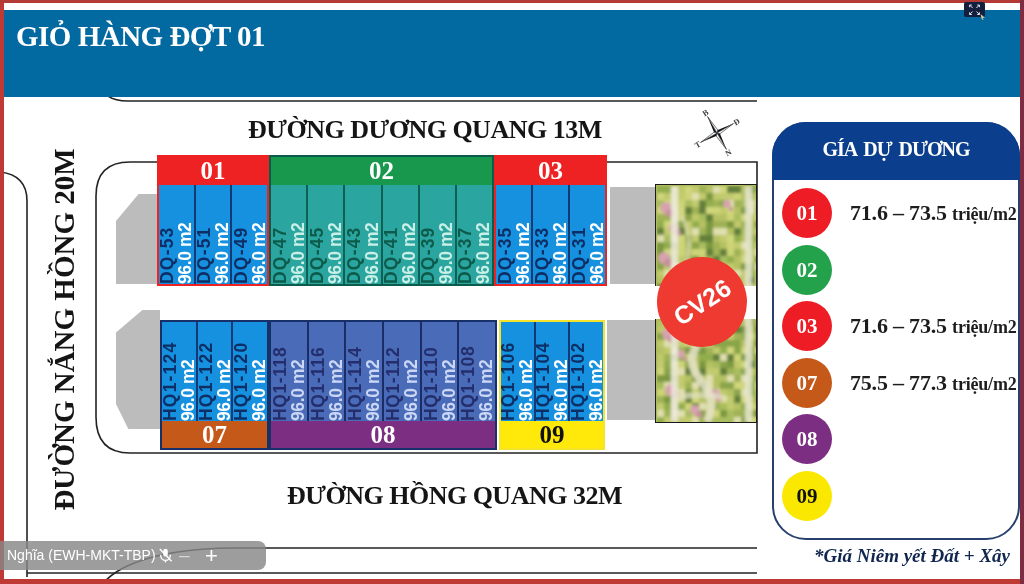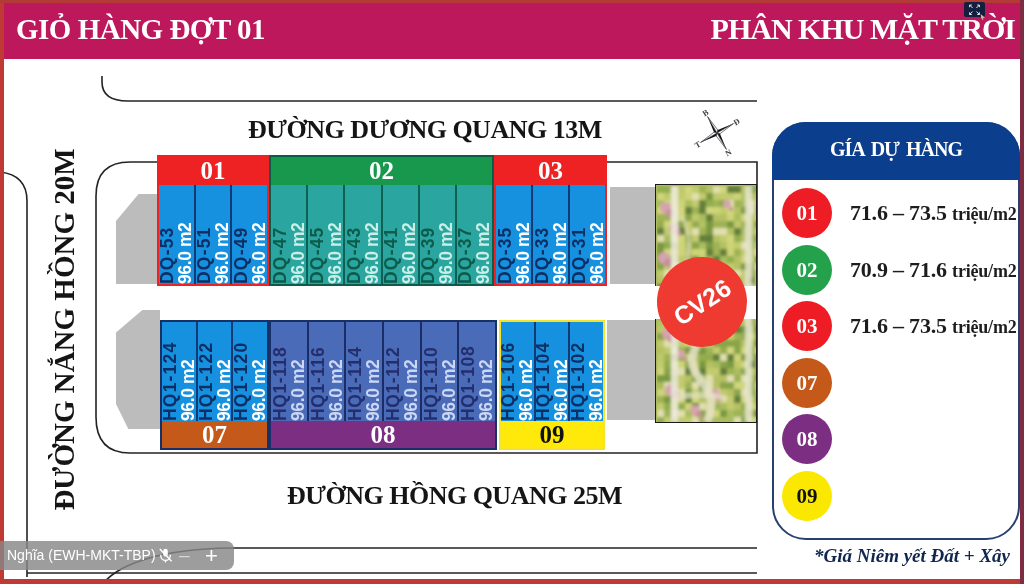--- a/index.html
+++ b/index.html
@@ -1,20 +1,20 @@
 <!DOCTYPE html>
 <html><head>
 <meta charset="utf-8">
 <style>
   html,body{margin:0;padding:0;}
   #page{position:relative;width:1024px;height:584px;background:#fff;overflow:hidden;
         font-family:"Liberation Serif", serif;}
   .abs{position:absolute;}
   
-  #topbar{left:0;top:3px;width:1021px;height:56px;background:#be185d;color:#fff;}
+  #topbar{left:0;top:10px;width:1021px;height:87px;background:#0369a1;color:#fff;}
   #topbar .lt{position:absolute;left:16px;top:10px;font-size:29px;font-weight:bold;letter-spacing:-0.5px;}
   #topbar .rt{position:absolute;right:6px;top:9px;font-size:30px;font-weight:bold;letter-spacing:-1px;}
   
   #bl{left:0;top:0;width:4px;height:584px;background:#bf3a35;}
   #bt{left:0;top:0;width:1024px;height:3px;background:#b43a36;}
   #bb{left:0;top:579px;width:1024px;height:5px;background:#bf3a35;}
   #br{left:1020px;top:0;width:4px;height:584px;background:#7d2c42;}
   
   .street{font-weight:bold;color:#151515;font-size:26px;letter-spacing:-0.5px;white-space:nowrap;}
   
@@ -35,21 +35,21 @@
             font-size:20px;font-weight:bold;line-height:55px;letter-spacing:-1px;word-spacing:3px;}
   .prow{position:absolute;left:0;width:100%;height:50px;}
   .pc{position:absolute;left:8px;top:0;width:50px;height:50px;border-radius:50%;
       color:#fff;font-size:21px;font-weight:bold;text-align:center;line-height:50px;}
   .pt{position:absolute;left:76px;top:0;height:50px;line-height:50px;white-space:nowrap;
       font-size:22px;font-weight:bold;color:#1d1d1d;letter-spacing:-0.2px;}
   .pt span{font-size:18px;}
   #note{left:798px;top:545px;width:228px;text-align:center;font-style:italic;font-weight:bold;
         font-size:19px;color:#10264f;}
   
-  #sharebar{left:0;top:541px;width:234px;height:29px;background:rgba(136,136,136,.82);
+  #sharebar{left:0;top:541px;width:266px;height:29px;background:rgba(136,136,136,.82);
             border-radius:0 8px 8px 0;color:#fff;font-family:"Liberation Sans",sans-serif;
             font-size:14px;line-height:29px;white-space:nowrap;}
   
   .gray{background:#bcbcbc;}
 </style>
 </head>
 <body>
 <div id="page">
 
 <svg class="abs" style="left:0;top:0" width="1024" height="584" viewBox="0 0 1024 584">
@@ -64,21 +64,20 @@
     <path d="M 757,548 H 235 Q 165,548 125,567 Q 108,576 103,584"></path>
 
     <path d="M 27,573 H 757"></path>
   </g>
 </svg>
 
 <div class="abs" id="topbar">
 
   <div class="lt">GIỎ HÀNG ĐỢT 01</div>
 
-  <div class="rt">PHÂN KHU MẶT TRỜI</div>
 </div>
 
 <div class="abs" id="bl"></div>
 
 <div class="abs" id="bt"></div>
 
 <div class="abs" id="bb"></div>
 
 <div class="abs" id="br"></div>
 
@@ -860,45 +859,45 @@
             <span style="color:#0e2f66;display:block;letter-spacing:1.2px;">HQ1-102</span>
             <span style="color:#ffffff;display:block;">96.0 m2</span>
           </div>
     </div>
   </div>
   <div class="hdr" style="background:#ffe90a;color:#111;height:27px;line-height:27px;">09</div>
 </div>
 
 <div class="abs street" style="left:248px;top:115px;">ĐƯỜNG DƯƠNG QUANG 13M</div>
 
-<div class="abs street" style="left:287px;top:481px;">ĐƯỜNG HỒNG QUANG 25M</div>
+<div class="abs street" style="left:287px;top:481px;">ĐƯỜNG HỒNG QUANG 32M</div>
 
 <div class="abs street" style="left:-126px;top:313px;width:380px;text-align:center;font-size:29px;letter-spacing:0;transform:rotate(-90deg);">ĐƯỜNG NẮNG HỒNG 20M</div>
 
 <div class="abs" id="panel">
 
-  <div id="panelhdr">GÍA DỰ HÀNG</div>
+  <div id="panelhdr">GÍA DỰ DƯƠNG</div>
 
   <div class="prow" style="top:64px;">
     <div class="pc" style="background:#ee1c25;">01</div>
     <div class="pt">71.6 – 73.5 <span>triệu/m2</span></div>
   </div>
 
   <div class="prow" style="top:121px;">
     <div class="pc" style="background:#23a14b;">02</div>
-    <div class="pt">70.9 – 71.6 <span>triệu/m2</span></div>
   </div>
 
   <div class="prow" style="top:177px;">
     <div class="pc" style="background:#ee1c25;">03</div>
     <div class="pt">71.6 – 73.5 <span>triệu/m2</span></div>
   </div>
 
   <div class="prow" style="top:234px;">
     <div class="pc" style="background:#c4591a;">07</div>
+    <div class="pt">75.5 – 77.3 <span>triệu/m2</span></div>
   </div>
 
   <div class="prow" style="top:290px;">
     <div class="pc" style="background:#7c2e82;">08</div>
   </div>
 
   <div class="prow" style="top:347px;">
     <div class="pc" style="background:#fae800;color:#111;">09</div>
   </div>
 </div>

